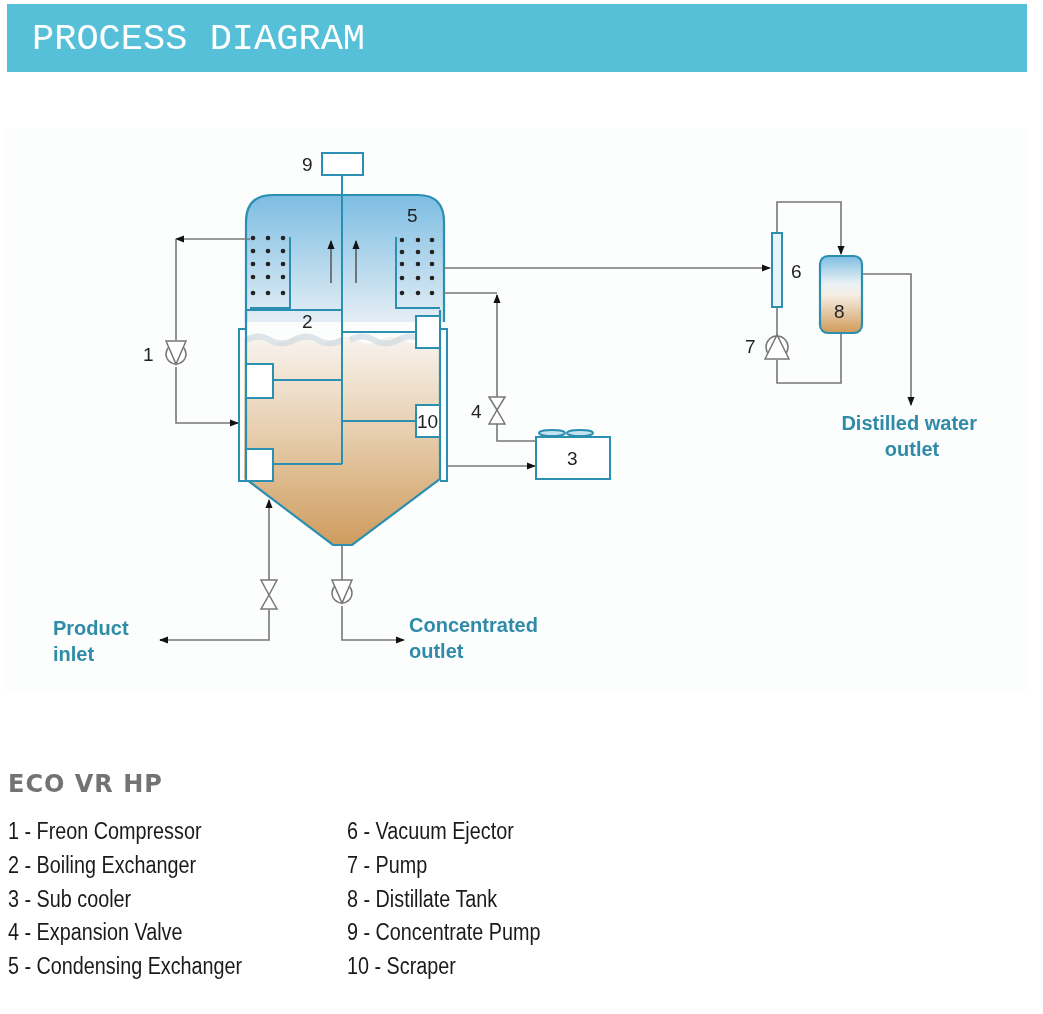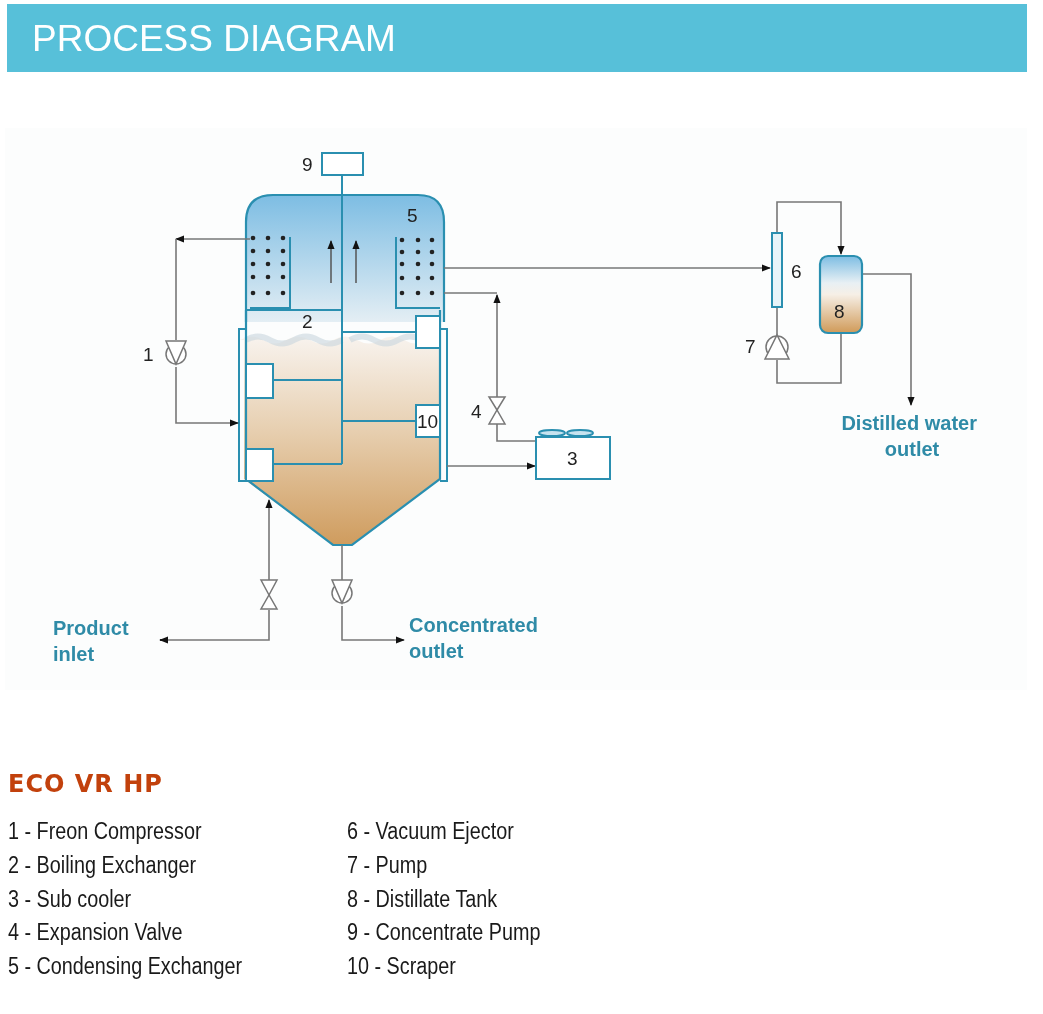--- a/index.html
+++ b/index.html
@@ -1,23 +1,23 @@
 <!DOCTYPE html>
 <html><head>
   <meta charset="utf-8">
   <style>
     html, body { margin: 0; padding: 0; background: #ffffff; }
     body { width: 1043px; height: 1014px; position: relative; overflow: hidden; font-family: "Liberation Sans", sans-serif; }
     .header-bar { position: absolute; left: 7px; top: 4px; width: 1020px; height: 68px; background: #57c0d9; }
-    .header-title { position: absolute; left: 25px; top: 14px; color: #ffffff; font-family: Liberation Sans, sans-serif; font-size: 37px; font-weight: normal; letter-spacing: 0px; }
+    .header-title { position: absolute; left: 25px; top: 14px; color: #ffffff; font-family: Liberation Mono, monospace; font-size: 37px; font-weight: normal; letter-spacing: 0px; }
     .diagram-panel { position: absolute; left: 5px; top: 128px; width: 1022px; height: 562px; background: #fcfdfd; }
     svg.diagram { position: absolute; left: 0; top: 0; }
     .num-label { font-family: "Liberation Sans", sans-serif; font-size: 19px; fill: #222; }
     .flow-label { font-family: "Liberation Sans", sans-serif; font-size: 20px; font-weight: bold; fill: #2f8ba7; }
-    .model-title { position: absolute; left: 8px; top: 770px; color: #c2410c; font-family: "DejaVu Sans", sans-serif; font-weight: bold; font-size: 24px; letter-spacing: 1px; }
+    .model-title { position: absolute; left: 8px; top: 770px; color: #737373; font-family: "DejaVu Sans", sans-serif; font-weight: bold; font-size: 24px; letter-spacing: 1px; }
     .legend-col { position: absolute; top: 815px; font-family: "Liberation Sans", sans-serif; font-size: 23px; color: #1a1a1a; line-height: 33.8px; transform: scaleX(0.86); transform-origin: left top; }
     .legend-col.left { left: 8px; }
     .legend-col.right { left: 347px; }
     .legend-item { white-space: nowrap; }
   </style>
 </head>
 <body>
 
 <div class="header-bar">
   <div class="header-title">PROCESS DIAGRAM</div>

